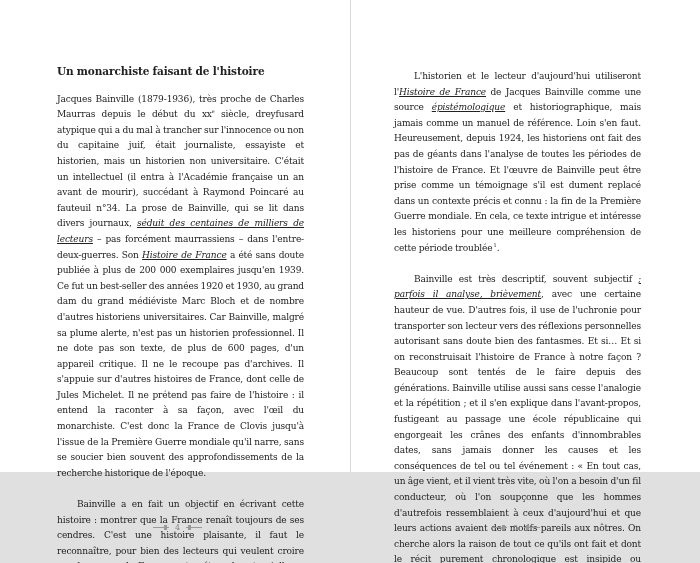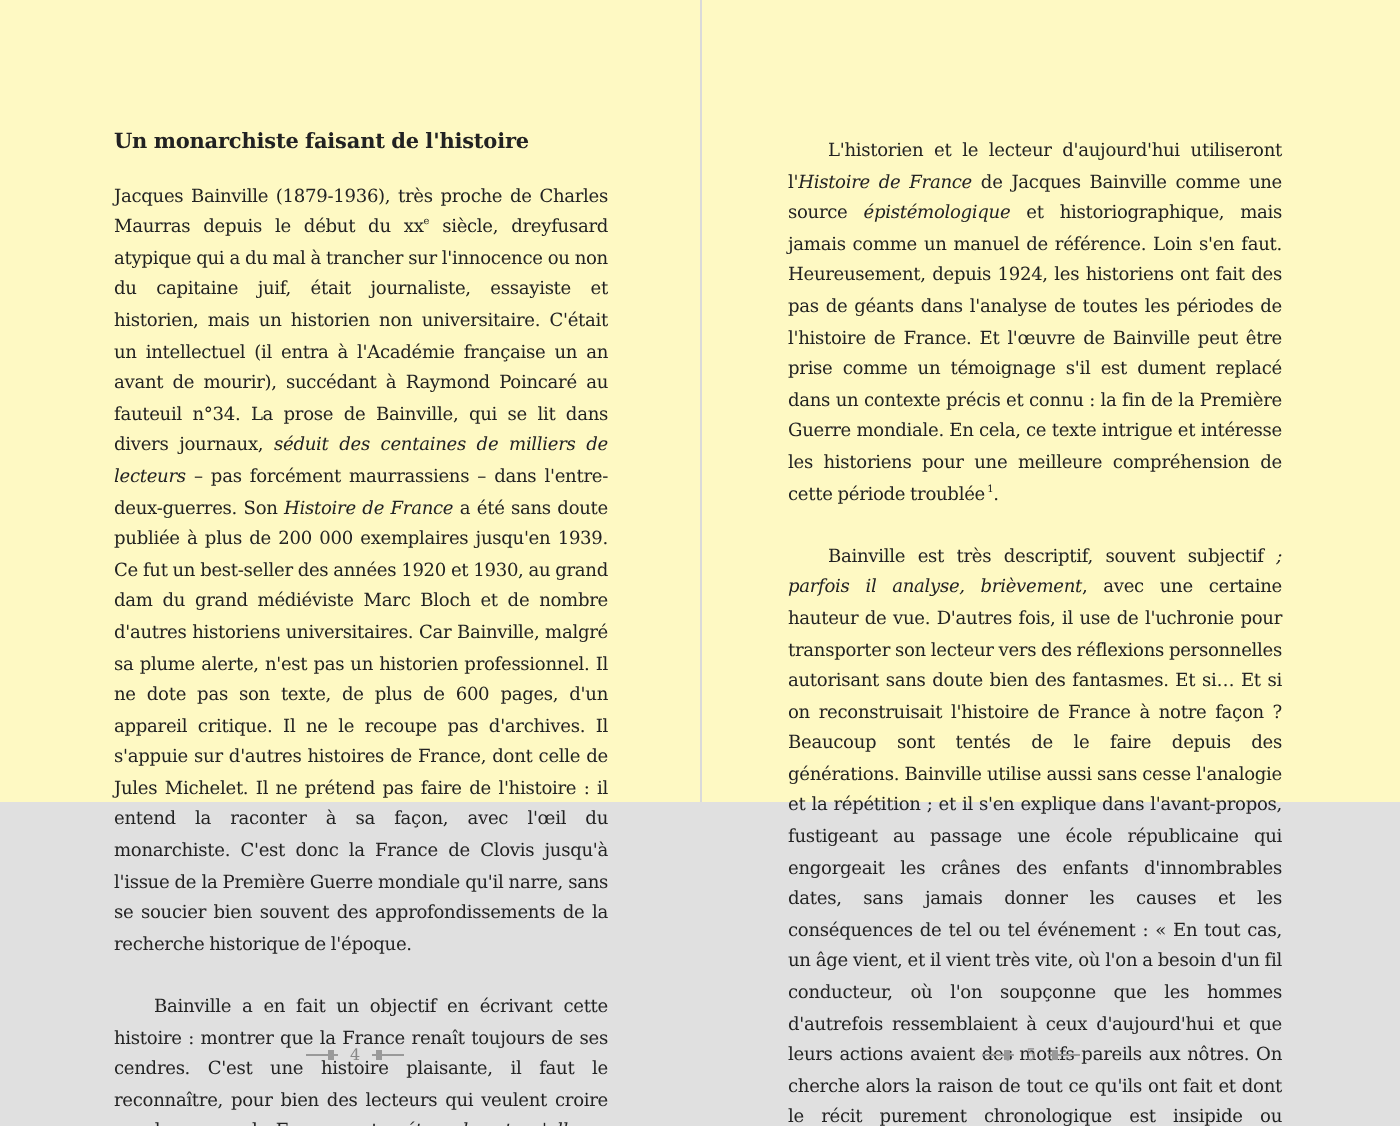--- a/index.html
+++ b/index.html
@@ -4,22 +4,22 @@
   <style>
     html, body { margin:0; padding:0; }
     body {
       width:700px; height:563px; overflow:hidden;
       background:#e0e0e0;
       font-family:"DejaVu Serif", serif;
       color:#222;
       position:relative;
     }
     .page {
-      position:absolute; top:0; height:401px; width:350px;
-      background:#fef9c3;
+      position:absolute; top:0; height:472px; width:350px;
+      background:#ffffff;
       padding-left:30px;
     }
     .page.left { left:0; }
     .page.right { left:350px; border-left:1px solid #dadada; }
     .col {
       position:absolute;
       width:247px;
       font-size:9.05px;
       line-height:15.6px;
       text-align:justify;
@@ -45,21 +45,21 @@
     .left .folio { left:153px; }
     .right .folio { left:40px; left:140px; }
     .orn {
       display:inline-block; width:16px; height:1px; background:#999; position:relative;
     }
     .orn::after {
       content:""; position:absolute; top:-2px; width:3px; height:5px; background:#999;
     }
     .orn.l::after { right:2px; }
     .orn.r::after { left:2px; }
-    i, em { font-style:italic; }
+    i, em { font-style:italic;text-decoration:underline; }
     sup { font-size:5px; vertical-align:super; line-height:0; }
   </style>
 </head>
 <body>
 
 <div class="page left">
   <div class="col">
     <div class="heading">Un monarchiste faisant de l'histoire</div>
     <p><span>Jacques Bainville (1879-1936), très proche de Charles Maurras depuis le début du </span><span>xx</span><sup>e</sup><span> siècle, dreyfusard atypique qui a du mal à trancher sur l'innocence ou non du capitaine juif, était journaliste, essayiste et historien, mais un historien non universitaire. C'était un intellectuel (il entra à l'Académie française un an avant de mourir), succédant à Raymond Poincaré au fauteuil n°34. La prose de Bainville, qui se lit dans divers journaux, </span><i>séduit des centaines de milliers de lecteurs</i><span> – pas forcément maurrassiens – dans l'entre-deux-guerres. Son </span><i>Histoire de France</i><span> a été sans doute publiée à plus de 200 000 exemplaires jusqu'en 1939. Ce fut un best-seller des années 1920 et 1930, au grand dam du grand médiéviste Marc Bloch et de nombre d'autres historiens universitaires. Car Bainville, malgré sa plume alerte, n'est pas un historien professionnel. Il ne dote pas son texte, de plus de 600 pages, d'un appareil critique. Il ne le recoupe pas d'archives. Il s'appuie sur d'autres histoires de France, dont celle de Jules Michelet. Il ne prétend pas faire de l'histoire : il entend la raconter à sa façon, avec l'œil du monarchiste. C'est donc la France de Clovis jusqu'à l'issue de la Première Guerre mondiale qu'il narre, sans se soucier bien souvent des approfondissements de la recherche historique de l'époque.</span></p>
     <p class="indent"><span>Bainville a en fait un objectif en écrivant cette histoire : montrer que la France renaît toujours de ses cendres. C'est une histoire plaisante, il faut le reconnaître, pour bien des lecteurs qui veulent croire que leur pays, la France, est </span><i>« éternel » et qu'elle ne doit pas sombrer</i></p>

